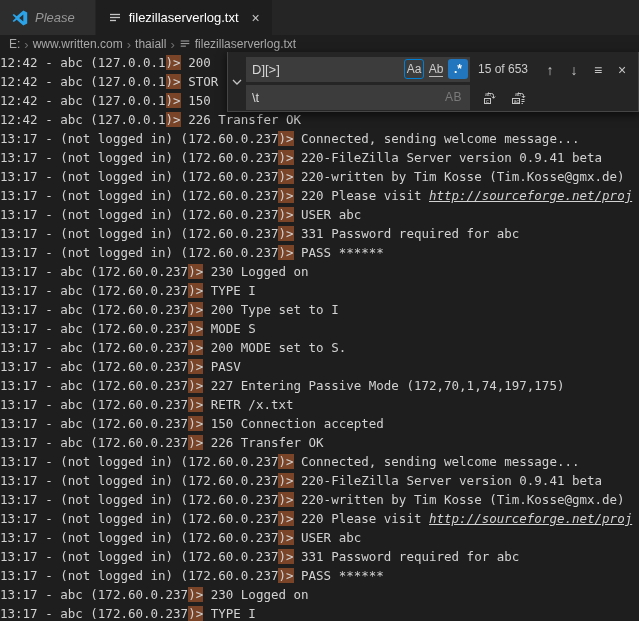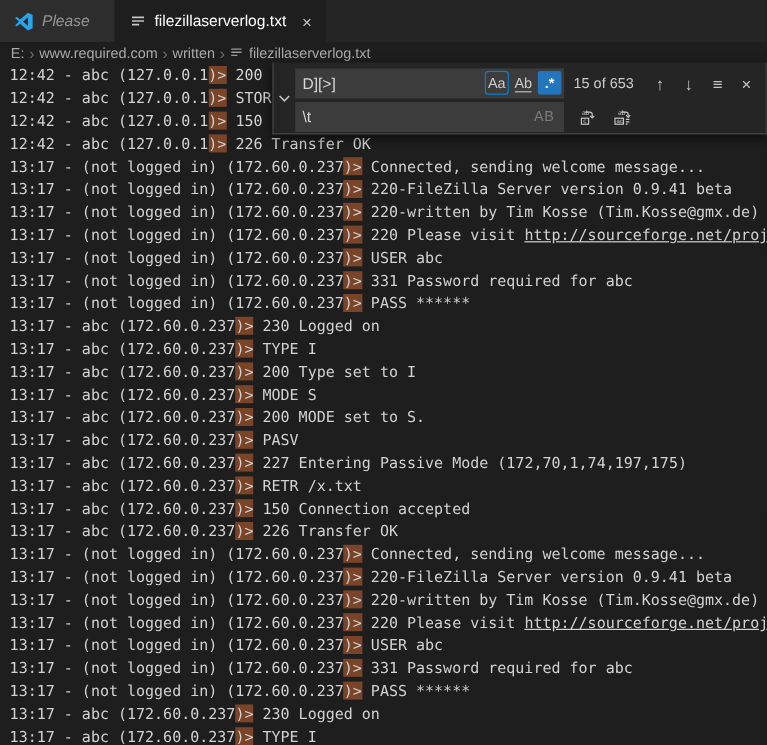--- a/index.html
+++ b/index.html
@@ -21,24 +21,24 @@
 
   
   .breadcrumbs { position:absolute; top:35px; left:0; right:0; height:18px; background:#1e1e1e;
     display:flex; align-items:center; padding-left:9px; gap:4px; font-size:12px; color:#a9a9a9; white-space:nowrap; }
   .crumb-sep { color:#6e6e6e; font-size:13px; }
   .crumb-file { display:flex; align-items:center; gap:4px; }
 
   
   .editor { position:absolute; top:53px; left:0; right:0; bottom:0; overflow:hidden;
     font-family:"DejaVu Sans Mono", monospace; font-size:12.5px; line-height:19px;
-    color:#d2d2d2; white-space:pre; padding-left:8px; }
+    color:#d2d2d2; white-space:pre; }
   .log-line { height:19px; }
   .match { background:var(--match-highlight,#7a4428); }
-  .link { text-decoration:underline; }
+  .link { text-decoration:underline;font-style:italic; }
 
   
   .find-widget { position:absolute; top:52px; left:227px; width:412px; height:60px;
     background:#252526; border:1px solid #454545; border-top:none;
     box-shadow:0 3px 8px 1px rgba(0,0,0,.55); z-index:10; }
   .collapse-strip { position:absolute; left:0; top:0; width:17px; height:100%;
     display:flex; align-items:center; justify-content:center; color:#c5c5c5; }
   .fw-input { position:absolute; left:18px; width:224px; height:25px; background:#3c3c3c;
     color:#d7d7d7; font-size:13px; display:flex; align-items:center; padding-left:6px; }
   .fw-find { top:5px; }
@@ -83,23 +83,23 @@
       </svg>
     </span>
     <span>filezillaserverlog.txt</span>
     <span class="tab-close">×</span>
   </div>
 </div>
 
 <div class="breadcrumbs">
   <span>E:</span>
   <span class="crumb-sep">›</span>
-  <span>www.required.com</span>
+  <span>www.written.com</span>
   <span class="crumb-sep">›</span>
-  <span>written</span>
+  <span>thaiall</span>
   <span class="crumb-sep">›</span>
   <span class="crumb-file">
     <span>
       <svg class="icon-svg" width="12" height="12" viewBox="0 0 14 14">
         <g stroke="#9a9a9a" stroke-width="1.3">
           <line x1="2" y1="3.5" x2="12" y2="3.5"></line>
           <line x1="2" y1="6.5" x2="12" y2="6.5"></line>
           <line x1="2" y1="9.5" x2="8" y2="9.5"></line>
         </g>
       </svg>

